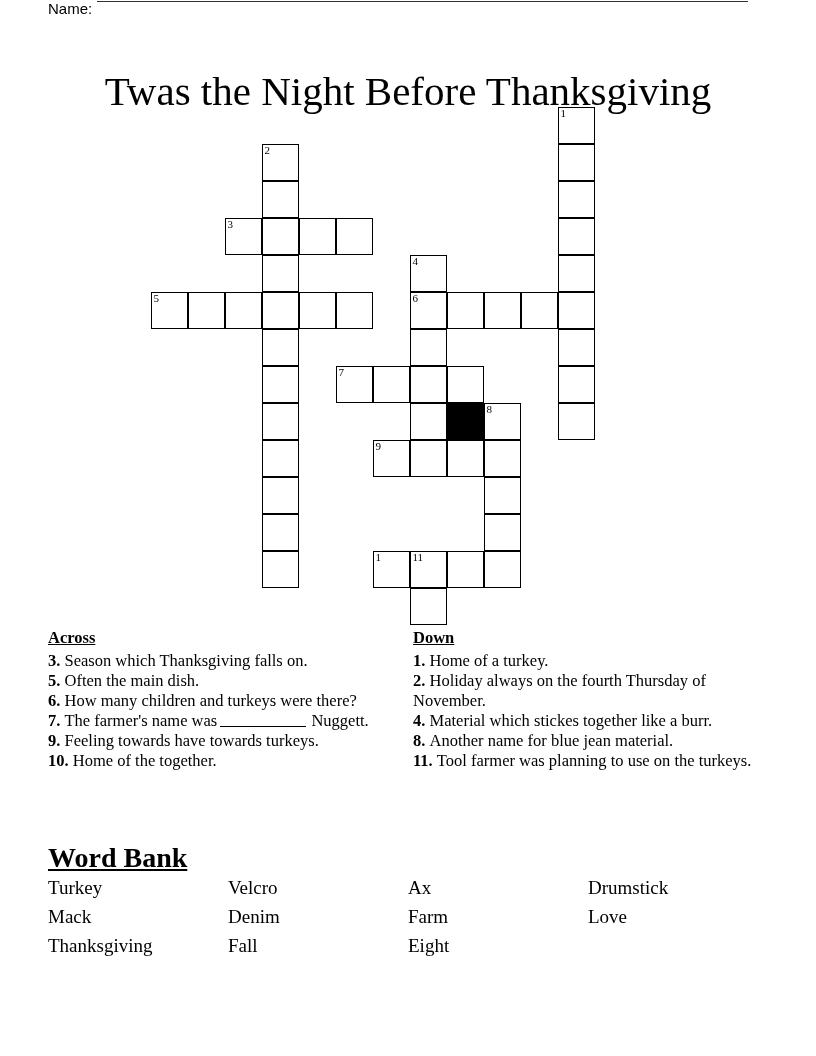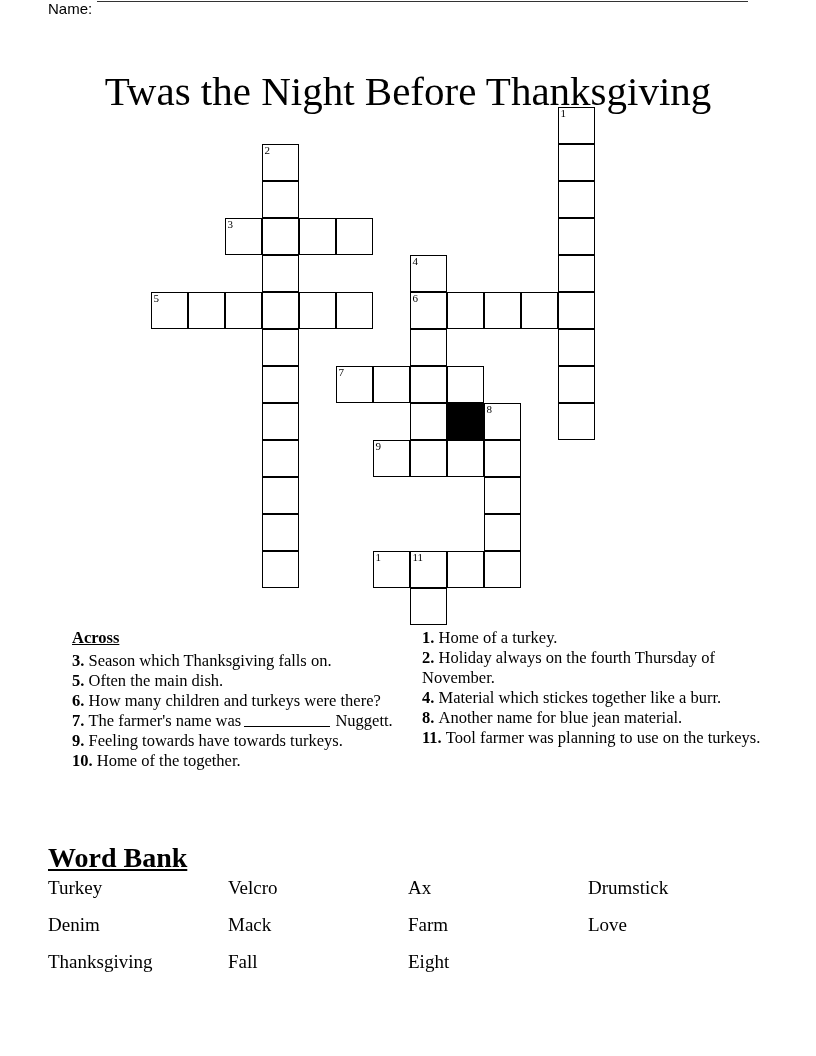--- a/index.html
+++ b/index.html
@@ -90,21 +90,20 @@
   
   .clues {
     position: absolute;
     left: 48px;
     top: 628px;
     width: 720px;
   }
   .clue-cols {
     display: flex;
     align-items: flex-start;
-    margin-left: 24px;
   }
   .clue-col {
     width: 360px;
     box-sizing: border-box;
   }
   .clue-col.right { padding-left: 5px; }
   .clue-heading {
     font-size: 16.5px;
     font-weight: bold;
     text-decoration: underline;
@@ -139,21 +138,21 @@
   .wb-heading {
     font-size: 28px;
     font-weight: bold;
     text-decoration: underline;
     line-height: 26px;
     margin: 0 0 2px 0;
   }
   .wb-grid {
     display: grid;
     grid-template-columns: 180px 180px 180px 180px;
-    row-gap: 8px;
+    row-gap: 0px;
   }
   .wb-word {
     font-size: 19px;
     line-height: 29px;
     white-space: nowrap;
   }
   .wb-word.empty { visibility: hidden; }
 </style>
 </head>
 <body>
@@ -250,40 +249,41 @@
       <div id="across-list">
           <p class="clue"><span class="cnum">3. </span><span>Season which Thanksgiving falls on.</span></p>
           <p class="clue"><span class="cnum">5. </span><span>Often the main dish.</span></p>
           <p class="clue"><span class="cnum">6. </span><span>How many children and turkeys were there?</span></p>
           <p class="clue"><span class="cnum">7. </span><span>The farmer's name was</span><span class="blankline"></span><span> Nuggett.</span></p>
           <p class="clue"><span class="cnum">9. </span><span>Feeling towards have towards turkeys.</span></p>
           <p class="clue"><span class="cnum">10. </span><span>Home of the together.</span></p>
         </div>
     </div>
     <div class="clue-col right">
+      <div class="clue-heading">Down</div>
       <div id="down-list">
           <p class="clue"><span class="cnum">1. </span><span>Home of a turkey.</span></p>
           <p class="clue"><span class="cnum">2. </span><span>Holiday always on the fourth Thursday of November.</span></p>
           <p class="clue"><span class="cnum">4. </span><span>Material which stickes together like a burr.</span></p>
           <p class="clue"><span class="cnum">8. </span><span>Another name for blue jean material.</span></p>
           <p class="clue"><span class="cnum">11. </span><span>Tool farmer was planning to use on the turkeys.</span></p>
         </div>
     </div>
   </div>
 </div>
 
 <div class="wordbank">
   <div class="wb-heading">Word Bank</div>
   <div class="wb-grid" id="wb-grid">
       <div class="wb-word">Turkey</div>
       <div class="wb-word">Velcro</div>
       <div class="wb-word">Ax</div>
       <div class="wb-word">Drumstick</div>
+      <div class="wb-word">Mack</div>
       <div class="wb-word">Denim</div>
-      <div class="wb-word">Mack</div>
       <div class="wb-word">Farm</div>
       <div class="wb-word">Love</div>
       <div class="wb-word">Thanksgiving</div>
       <div class="wb-word">Fall</div>
       <div class="wb-word">Eight</div>
       <div class="wb-word empty"></div>
     </div>
 </div>
 
 </body></html>

